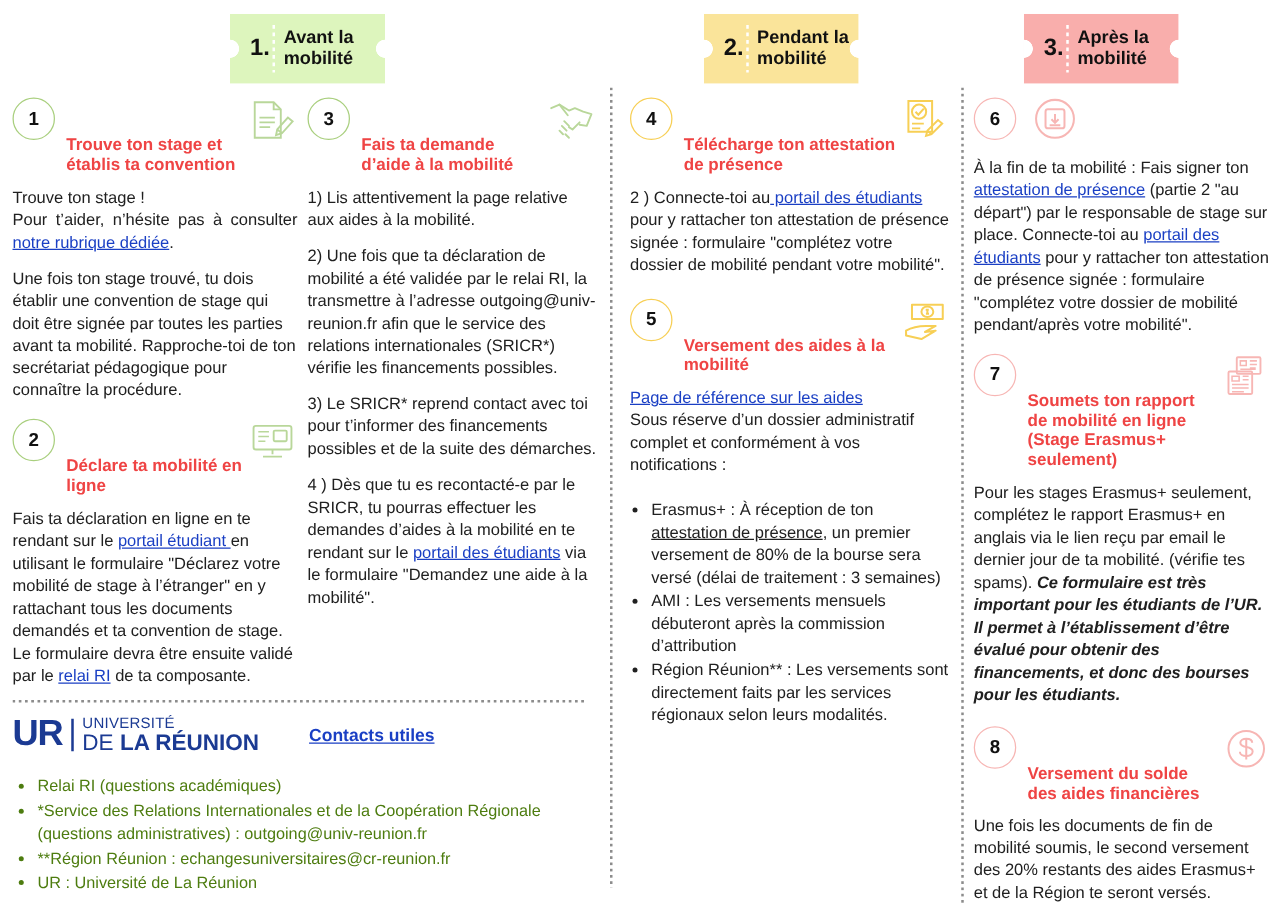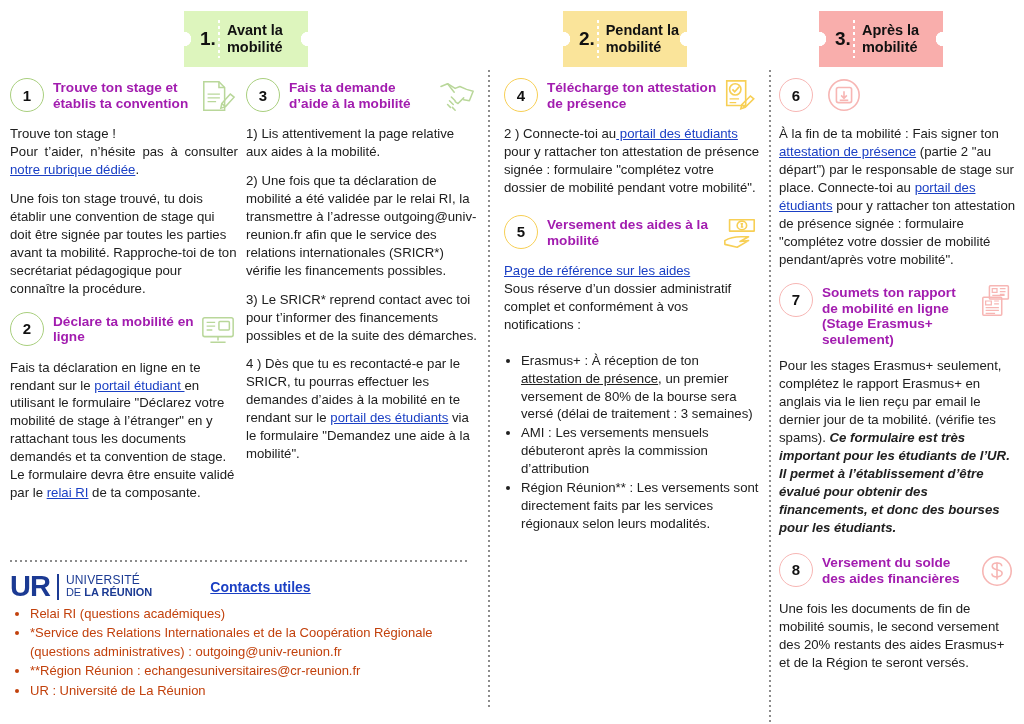--- a/index.html
+++ b/index.html
@@ -68,22 +68,22 @@
   .step-head{display:flex;align-items:flex-start;position:relative;min-height:34px;}
   .badge{
     flex:0 0 auto;width:32px;height:32px;border-radius:50%;
     border:1.6px solid #a9cf7e;background:#fff;
     display:flex;align-items:center;justify-content:center;
     font-size:15px;font-weight:bold;color:#111;margin-right:9px;
   }
   .badge.y{border-color:#f7cf55;}
   .badge.p{border-color:#f7b6b4;}
   .step-title{
-    font-size:13.6px;font-weight:bold;line-height:1.17;color:#a21caf;
-    padding-top:2px;flex:1 1 auto;
+    font-size:13.6px;font-weight:bold;line-height:1.17;color:#ef4444;
+    padding-top:2px;flex:1 1 auto;margin-top:28px;
   }
   .step-icon{
     flex:0 0 auto;width:40px;height:38px;margin-left:2px;
     display:flex;align-items:flex-start;justify-content:center;
   }
   .step-icon svg{width:38px;height:36px;display:block;}
 
   .body-text{
     font-size:13.2px;line-height:1.36;color:#202020;
     margin-top:9px;
@@ -99,37 +99,37 @@
 
   
   .footer{
     position:absolute;left:10px;top:560px;width:468px;
   }
   .fdiv{
     height:2px;width:458px;
     background-image:linear-gradient(90deg,#8c8c8c 0 2px, transparent 2px 5px);
     background-size:5px 2px;margin-bottom:10px;
   }
-  .frow{display:flex;align-items:center;gap:58px;margin-bottom:4px;}
+  .frow{display:flex;align-items:center;gap:40px;margin-bottom:17px;}
   .logo{display:flex;align-items:center;color:#1b3a93;}
   .logo .ur{
     font-size:29px;font-weight:bold;letter-spacing:-1px;line-height:1;
     font-family:"Liberation Sans",sans-serif;
   }
   .logo .bar{width:2px;height:26px;background:#1b3a93;margin:0 7px;}
   .logo .lines{line-height:1.05;}
   .logo .l1{font-size:12px;letter-spacing:.2px;}
-  .logo .l2{font-size:11px;}
+  .logo .l2{font-size:18px;}
   .logo .l2 b{font-weight:bold;}
   .contacts-link{
     font-size:14px;font-weight:bold;color:#1a3fc4;text-decoration:underline;
   }
   ul.contacts{
     margin:4px 0 18px 0;padding-left:20px;
-    font-size:13px;line-height:1.42;color:#c2410c;
+    font-size:13px;line-height:1.42;color:#4d7c0f;
   }
   ul.contacts li{margin-bottom:1px;}
 </style>
 </head>
 <body>
 
 <div class="page">
 
   <div class="tickets">
     <div class="ticket" id="ticket-1">

